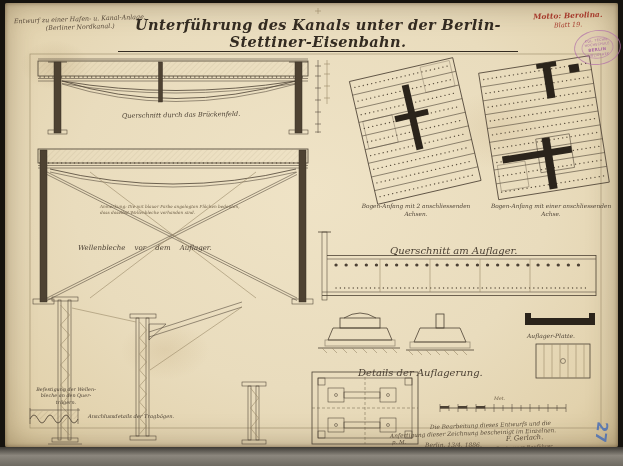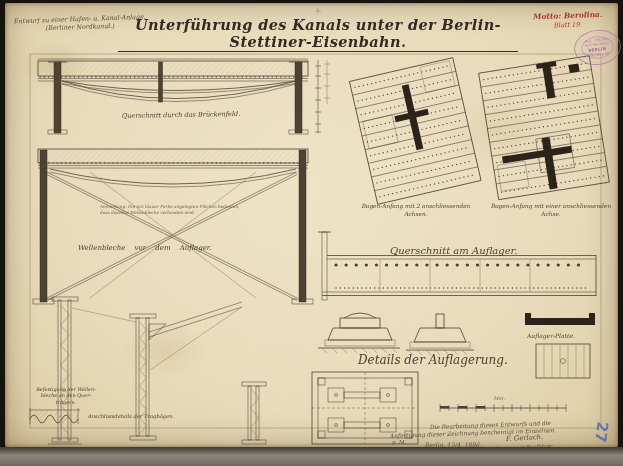--- a/index.html
+++ b/index.html
@@ -268,21 +268,21 @@
     <div>Achsen.</div>
   </div>
 
   <div class="lbl ctr" style="left:488px;top:203px;width:126px;font-size:5.8px">
     <div>Bogen-Anfang mit einer anschliessenden</div>
     <div>Achse.</div>
   </div>
 
   <div class="lbl" style="left:390px;top:244px;font-size:10px">Querschnitt am Auflager.</div>
 
-  <div class="lbl" style="left:358px;top:353px;font-size:12px">Details der Auflagerung.</div>
+  <div class="lbl" style="left:358px;top:366px;font-size:10px">Details der Auflagerung.</div>
 
   <div class="lbl" style="left:527px;top:332px;font-size:6px">Auflager-Platte.</div>
 
   <div class="lbl ctr" style="left:28px;top:386px;width:76px;font-size:4.9px">
     <div>Befestigung der Wellen-</div>
     <div>bleche an den Quer-</div>
     <div>trägern.</div>
   </div>
 
   <div class="lbl" style="left:88px;top:413px;font-size:5.2px">Anschlussdetails der Tragbögen.</div>

